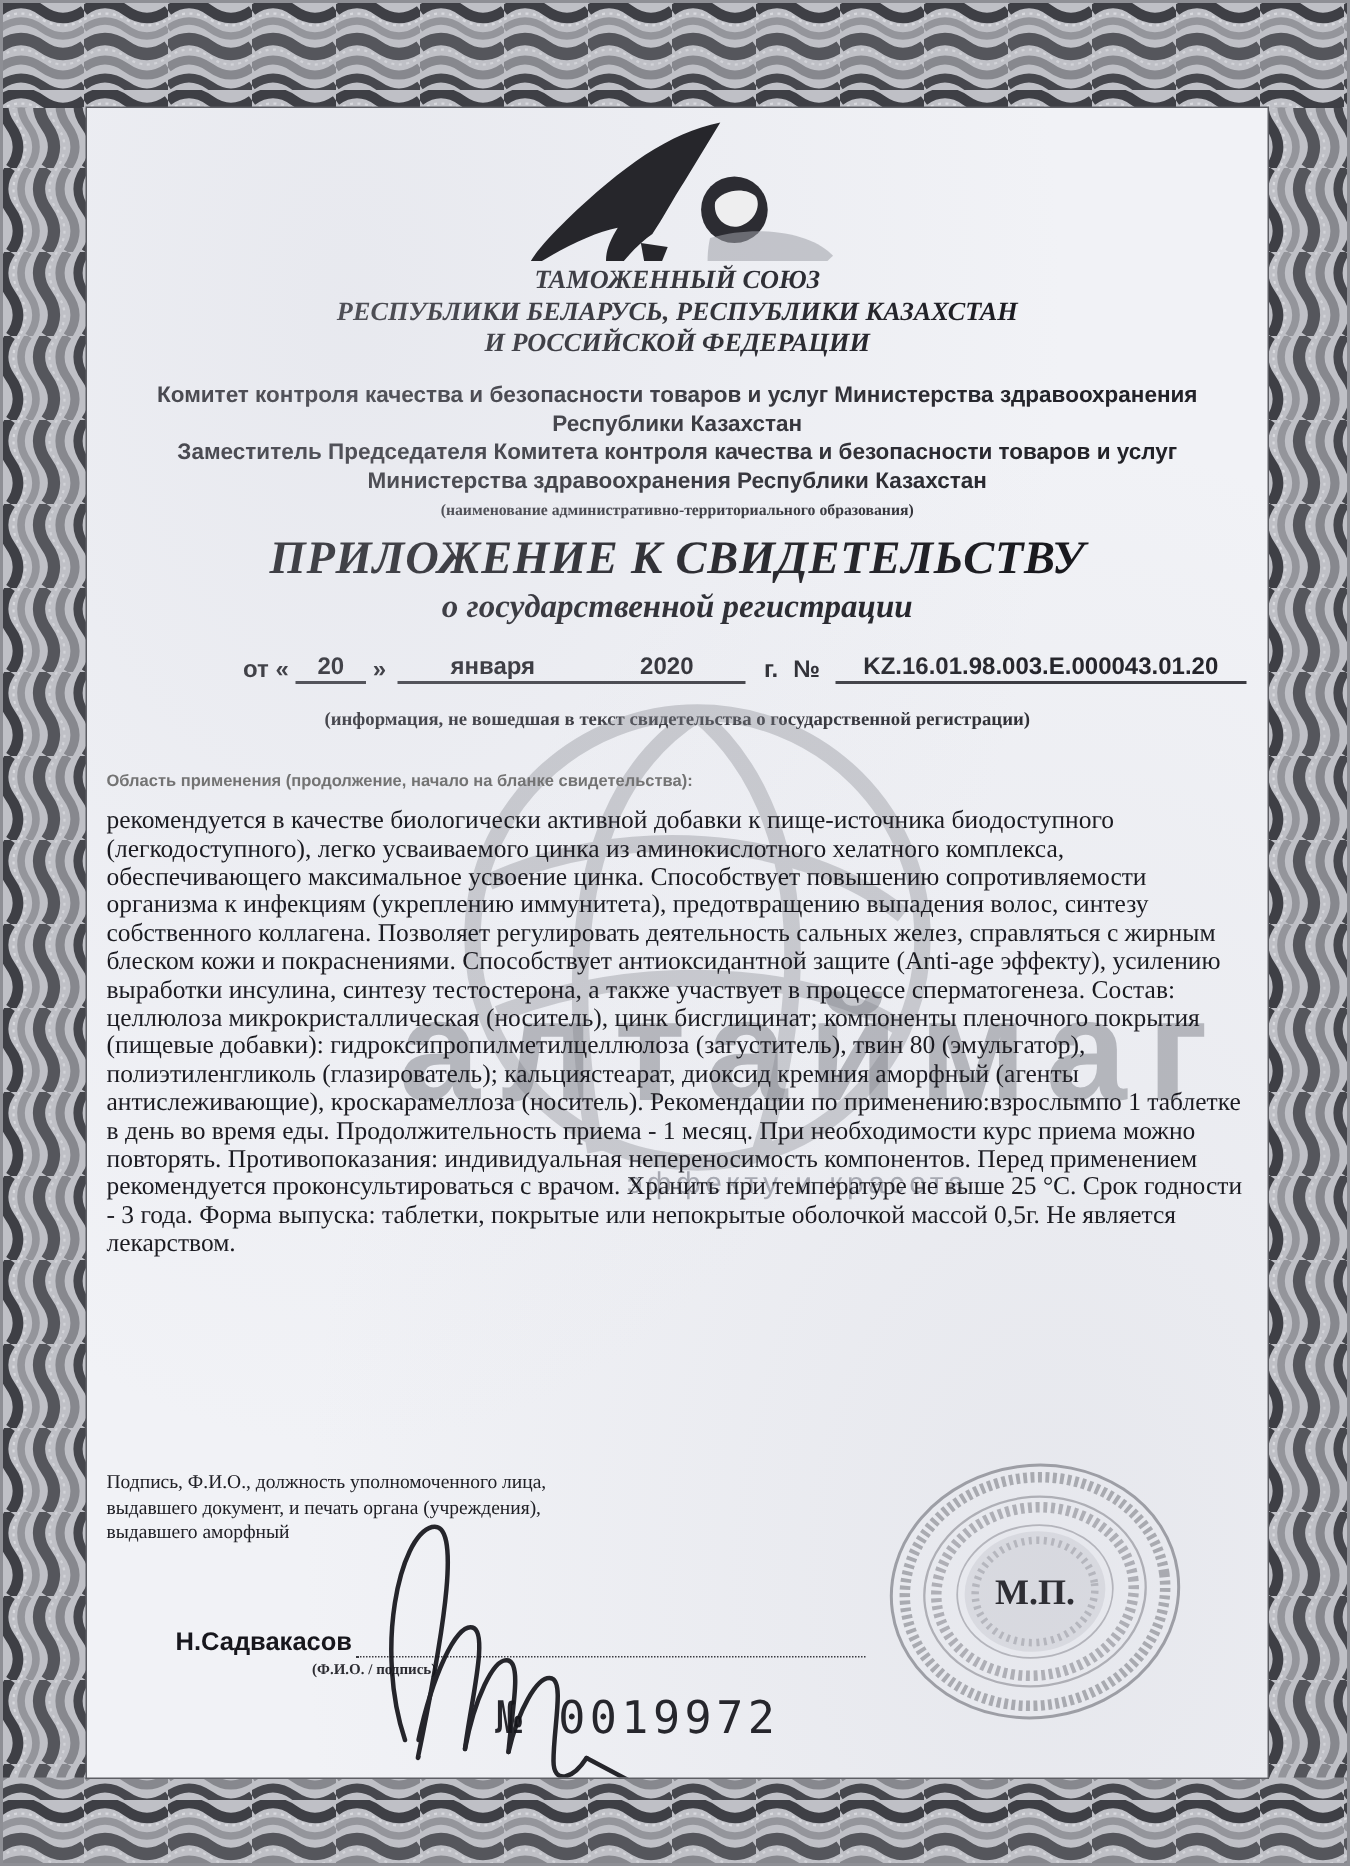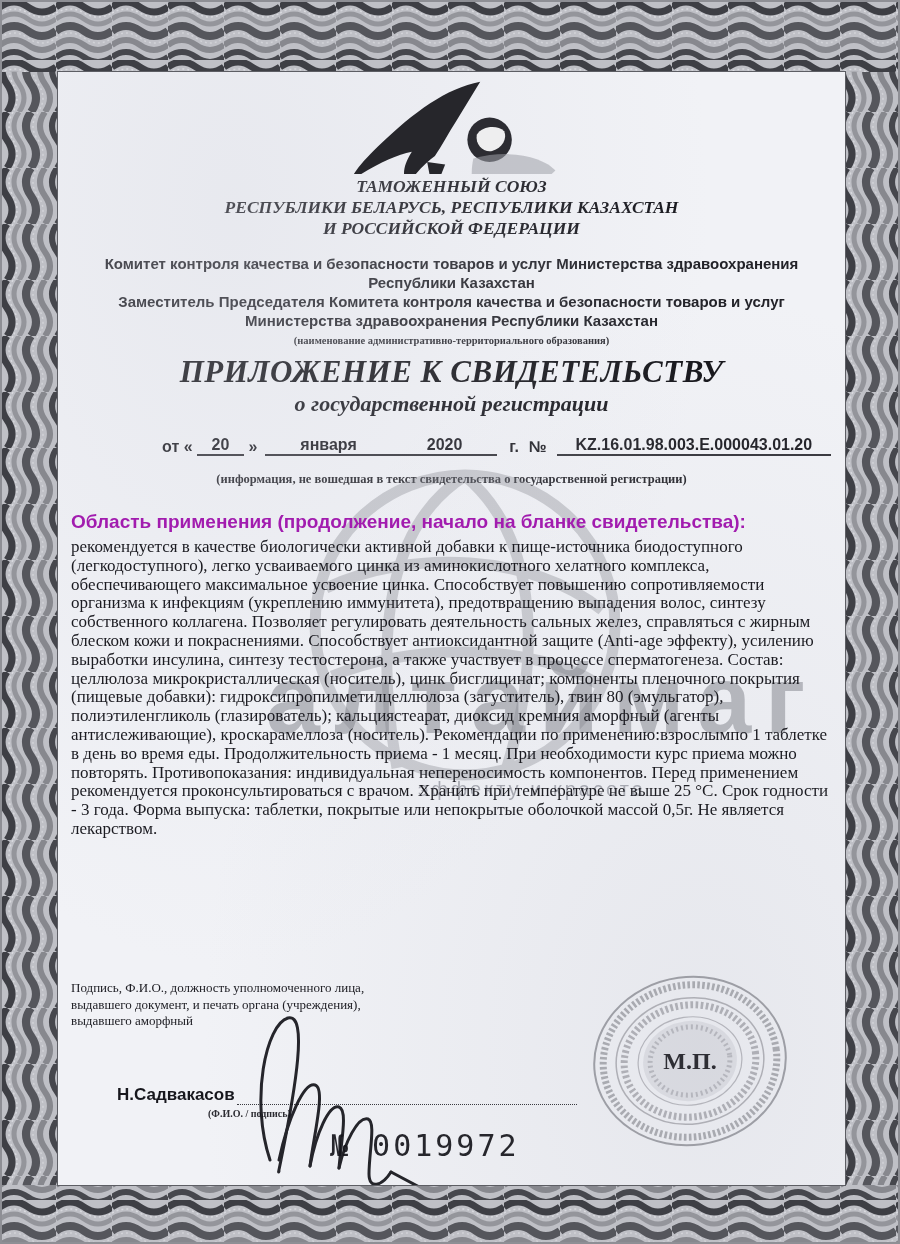--- a/index.html
+++ b/index.html
@@ -34,21 +34,21 @@
   .date-row .seg{border-bottom:2px solid #34343a;text-align:center;}
   .seg-day{width:52px;margin:0 4px;}
   .seg-month{width:252px;margin:0 10px 0 8px;display:flex;justify-content:space-around;}
   .seg-number{width:298px;margin-left:10px;}
   .date-g{margin-left:2px;}
   .date-no{margin-left:10px;}
   .info-note{margin-top:16px;text-align:center;font-family:"Liberation Serif",serif;
              font-weight:bold;font-size:12.5px;color:#26262c;}
   
   .body-block{position:relative;margin:25px 10px 0 13px;width:766px;}
-  .body-lead{font-weight:bold;font-size:19px;line-height:19px;color:#a21caf;}
+  .body-lead{font-weight:bold;font-size:11px;line-height:19px;color:#737373;}
   .body-text{margin-top:7px;font-size:17px;line-height:18.8px;color:#1b1b21;font-family:Liberation Serif, serif;}
   
   .sign-caption{position:absolute;left:13px;top:908px;font-family:Liberation Serif, serif;
                 font-size:13px;line-height:16.5px;color:#202026;}
   .name-row{position:absolute;left:13px;top:1013px;width:460px;display:flex;align-items:flex-end;margin-left:46px;}
   .sign-name{font-weight:bold;font-size:17px;color:#17171d;white-space:nowrap;}
   .sign-line{flex:1;border-bottom:1.5px dotted #3a3a40;margin-left:2px;height:18px;}
   .sign-note{position:absolute;left:150px;top:1036px;font-family:"Liberation Serif",serif;
              font-weight:bold;font-size:10px;color:#2c2c32;}
   svg.signature{position:absolute;left:150px;top:930px;z-index:5;}

